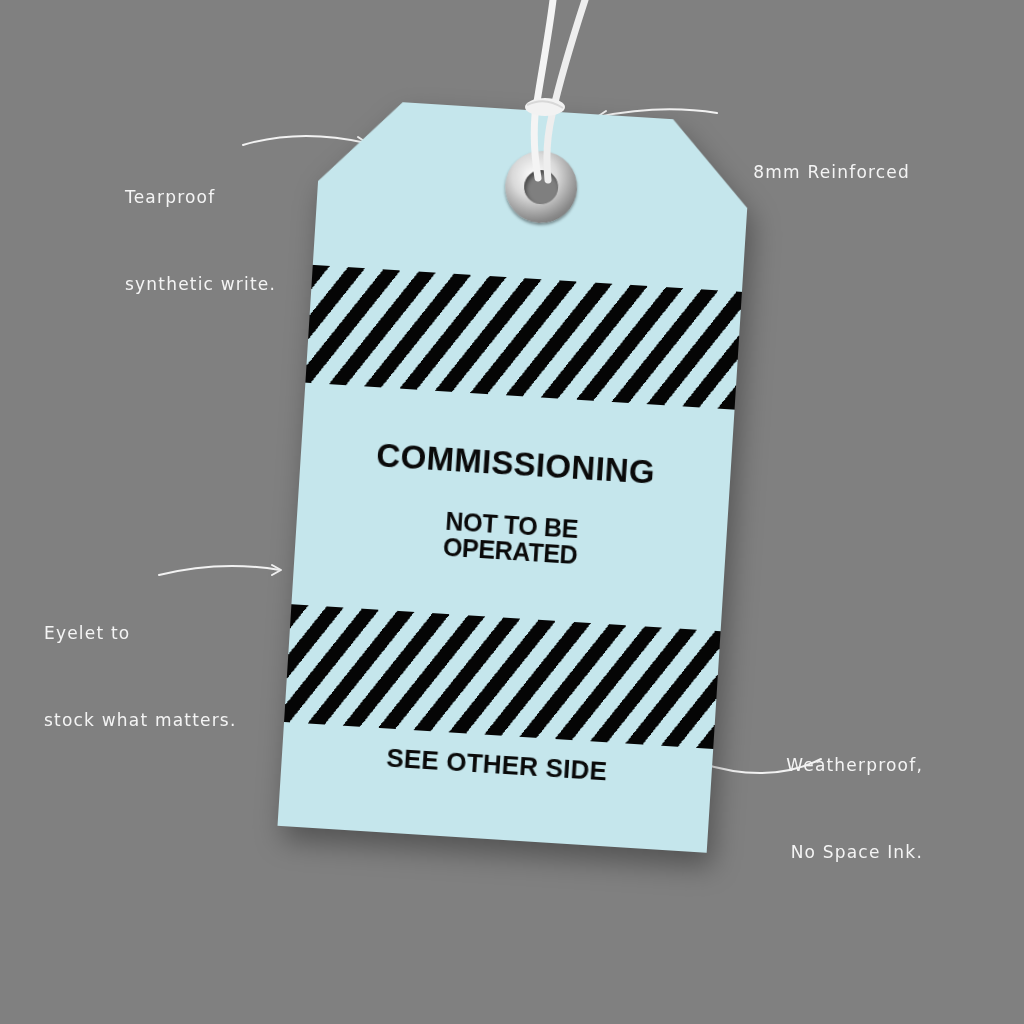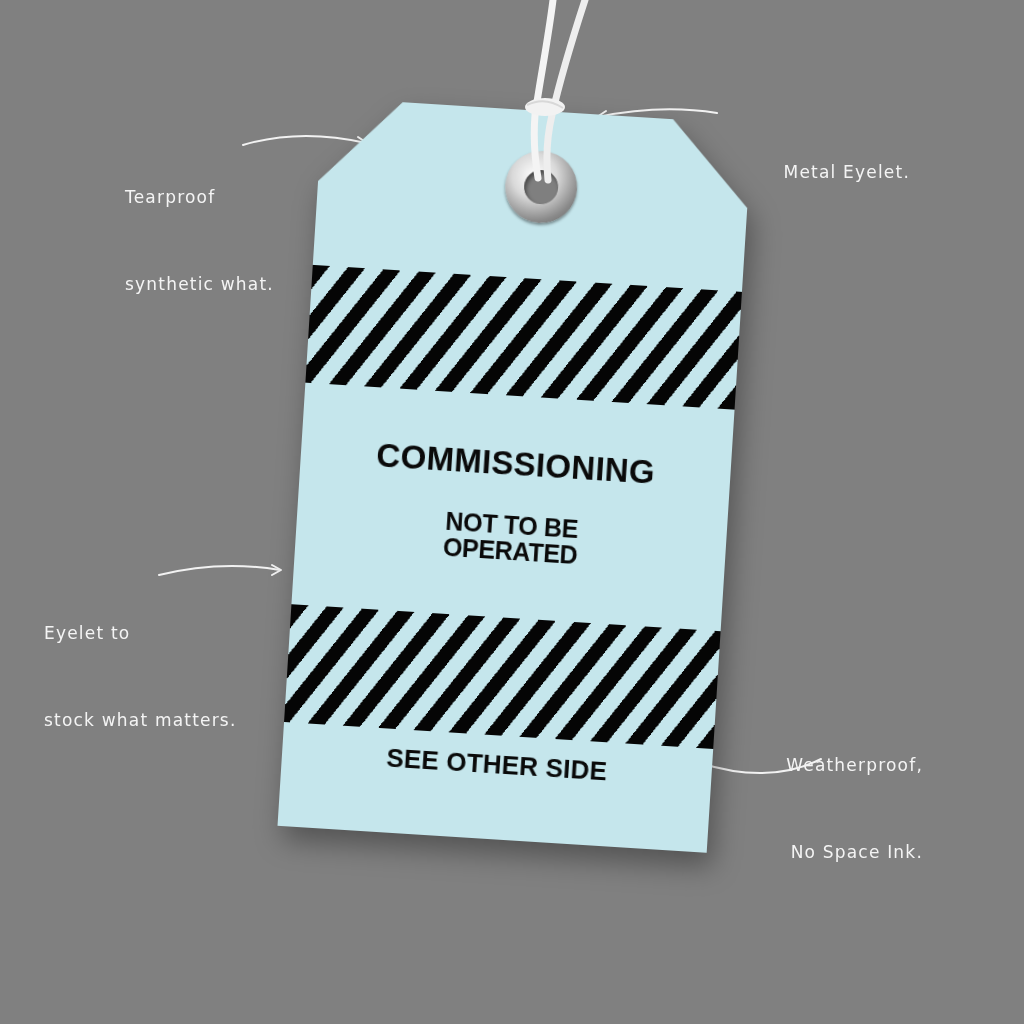--- a/index.html
+++ b/index.html
@@ -69,29 +69,29 @@
     background:#7f7f7f;
     box-shadow: inset 2px 3px 4px rgba(0,0,0,0.45);
   }
   .string { position:absolute; left:0; top:0; overflow:visible; }
 </style>
 </head>
 <body>
 
 <div class="callout" style="left:125px; top:125px;">
   <div>Tearproof</div>
-  <div>synthetic what.</div>
+  <div>synthetic write.</div>
 </div>
 <svg class="arrow" width="1024" height="1024" style="left:0;top:0;">
   <path d="M243 145 Q300 128 366 143" stroke="#f2f2f2" stroke-width="2" fill="none" stroke-linecap="round"></path>
   <path d="M358 137 L367 143 L358 148" stroke="#f2f2f2" stroke-width="2" fill="none" stroke-linecap="round" stroke-linejoin="round"></path>
 </svg>
 
 <div class="callout right" style="right:114px; top:100px;">
-  <div>Metal Eyelet.</div>
+  <div>8mm Reinforced</div>
 </div>
 <svg class="arrow" width="1024" height="1024" style="left:0;top:0;">
   <path d="M717 113 Q660 104 598 117" stroke="#f2f2f2" stroke-width="2" fill="none" stroke-linecap="round"></path>
   <path d="M606 111 L597 117 L606 122" stroke="#f2f2f2" stroke-width="2" fill="none" stroke-linecap="round" stroke-linejoin="round"></path>
 </svg>
 
 <div class="callout" style="left:44px; top:561px;">
   <div>Eyelet to</div>
   <div>stock what matters.</div>
 </div>

